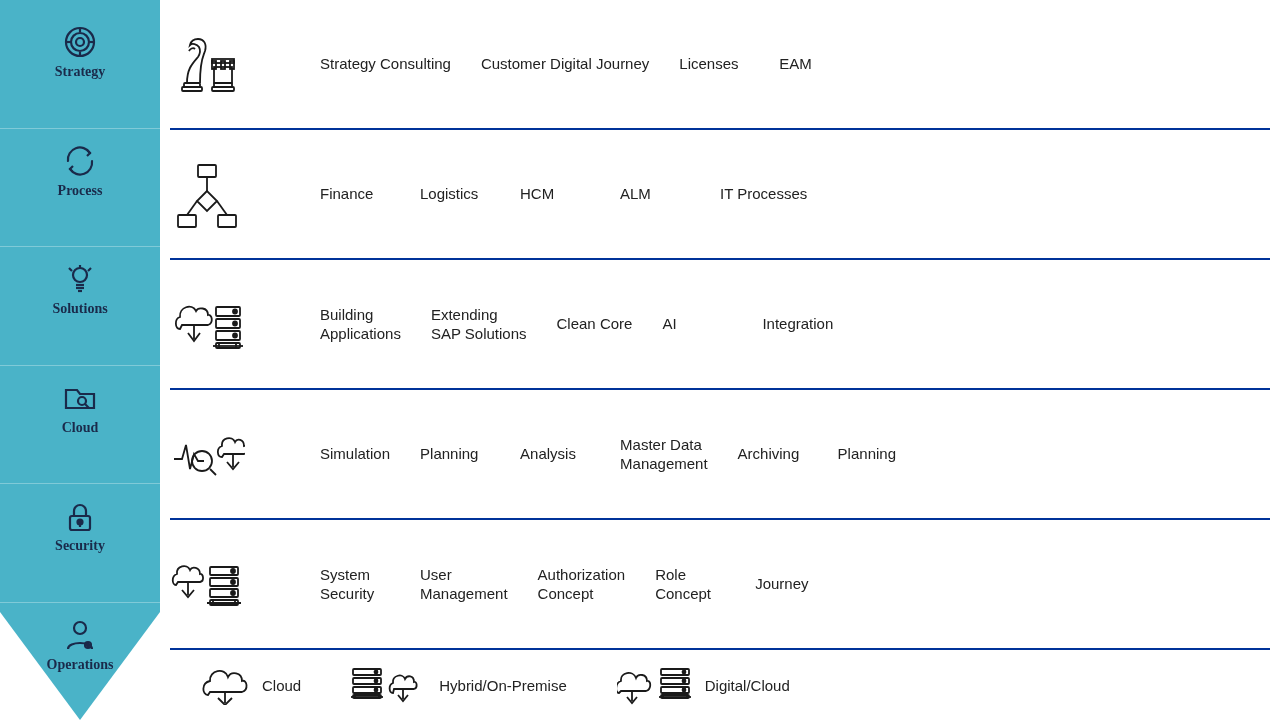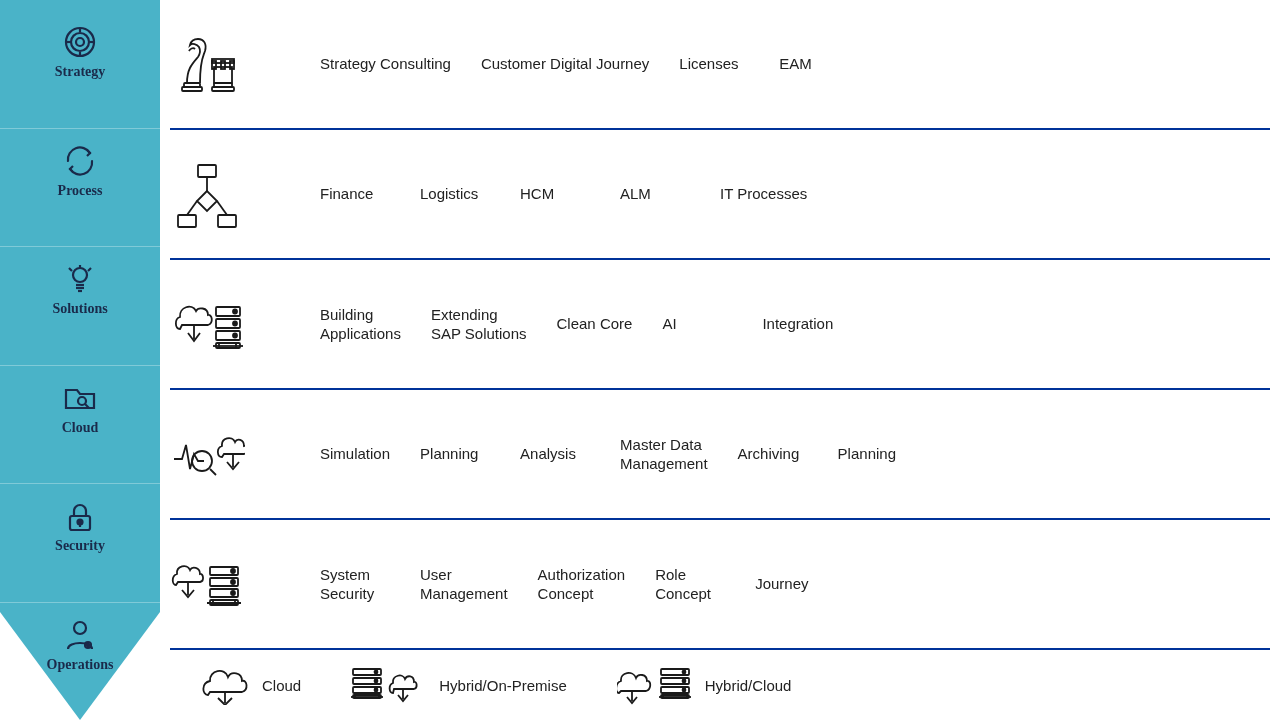--- a/index.html
+++ b/index.html
@@ -396,17 +396,17 @@
         <rect x="44" y="13" width="28" height="6" rx="1"></rect>
         <rect x="44" y="22" width="28" height="6" rx="1"></rect>
         <circle cx="67" cy="7" r="1.5" fill="#1a1a1a"></circle>
         <circle cx="67" cy="16" r="1.5" fill="#1a1a1a"></circle>
         <circle cx="67" cy="25" r="1.5" fill="#1a1a1a"></circle>
         <rect x="44" y="30" width="28" height="3" rx="1"></rect>
         <line x1="46" y1="30" x2="46" y2="33"></line>
         <line x1="70" y1="30" x2="70" y2="33"></line>
         <line x1="42" y1="32" x2="74" y2="32"></line>
       </svg>
-      <span>Hybrid/Cloud</span>
+      <span>Digital/Cloud</span>
     </div>
   </div>
 
 </div>
 
 </body></html>

